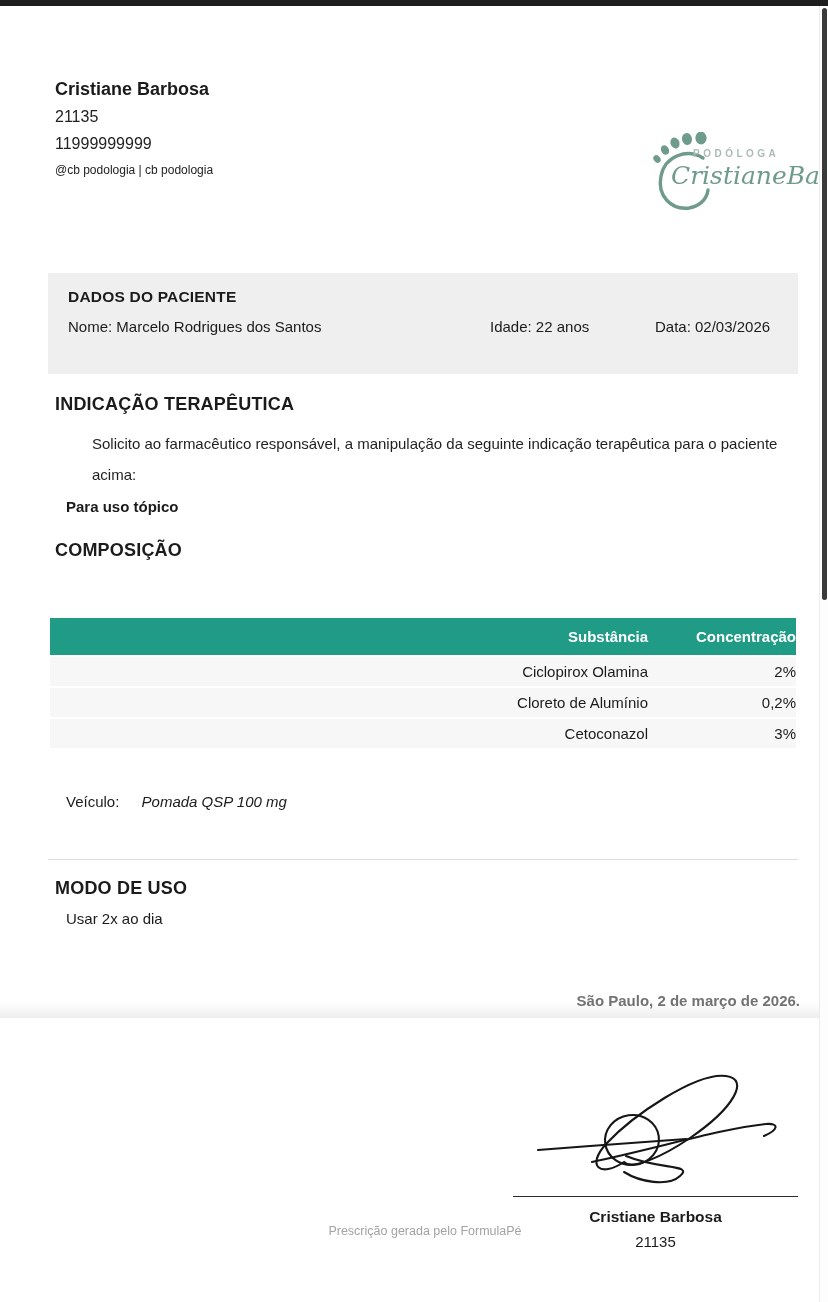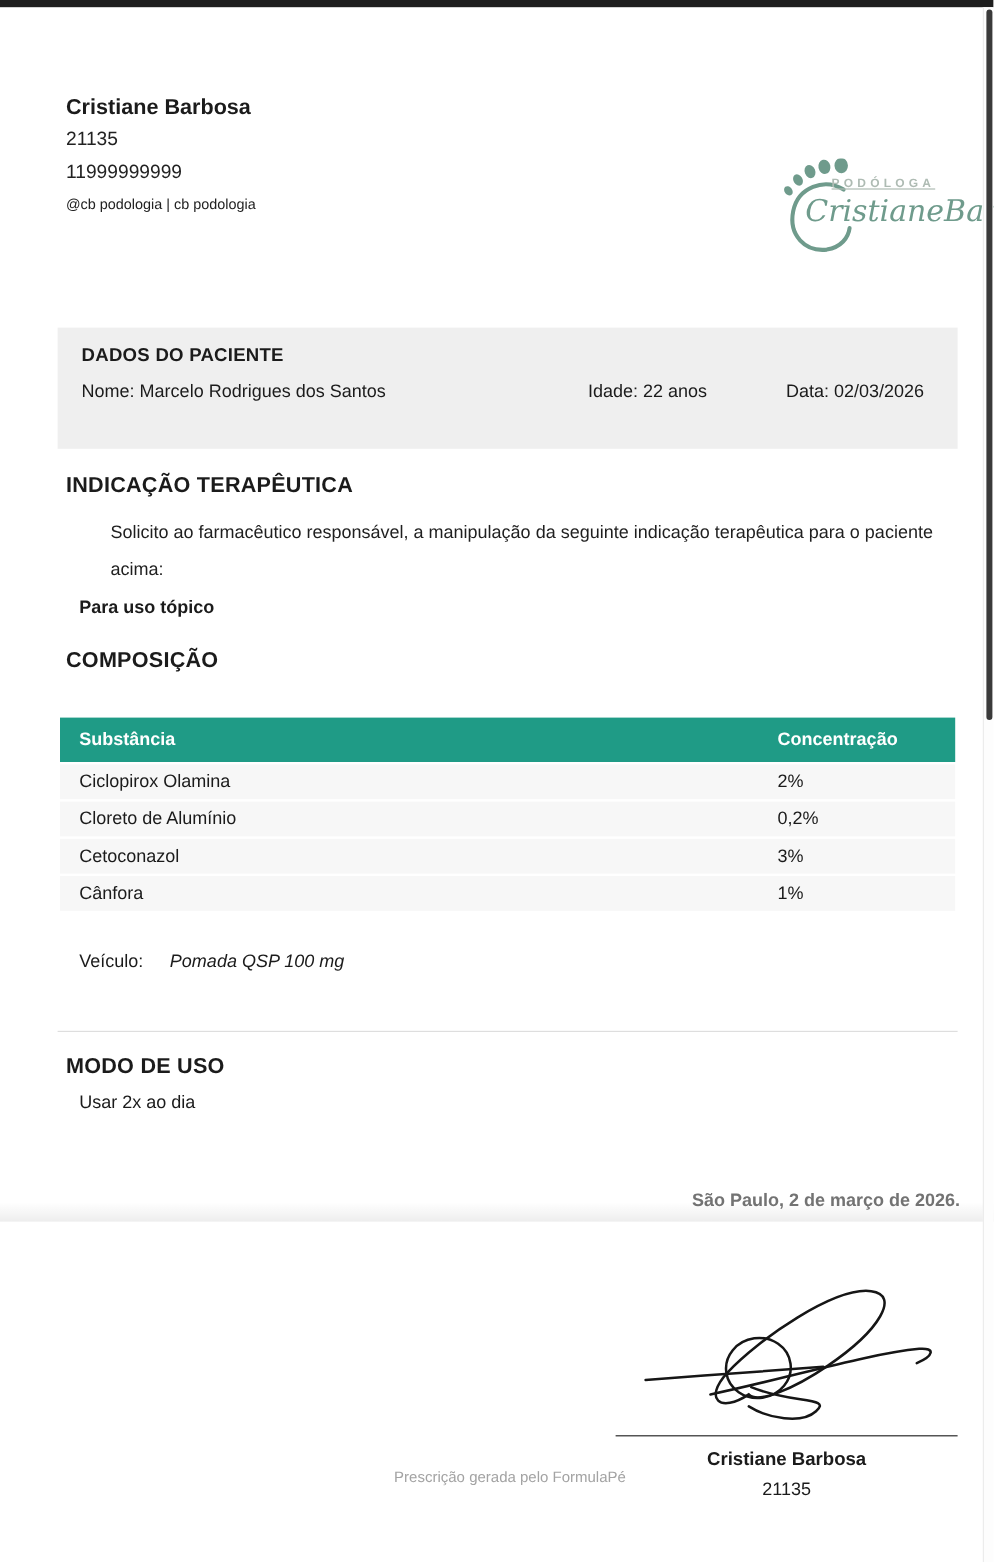--- a/index.html
+++ b/index.html
@@ -36,21 +36,21 @@
   .prof-block { position: absolute; left: 55px; top: 69px; }
   .prof-name { font-size: 18px; font-weight: bold; line-height: 28px; }
   .prof-line { font-size: 16px; line-height: 27px; color: #222; }
   .prof-social { font-size: 12px; line-height: 26px; color: #222; }
 
   
   .logo { position: absolute; left: 645px; top: 126px; width: 165px; height: 82px; }
   .logo-foot { position: absolute; left: 0; top: 0; }
   .logo-texts { position: absolute; left: 48px; top: 16px; width: 120px; }
   .logo-prof {
-    font-size: 10px; letter-spacing: 3.5px; color: #aebbb3; font-weight: bold; text-decoration: underline;
+    font-size: 10px; letter-spacing: 3.5px; color: #aebbb3; font-weight: bold;
   }
   .logo-script {
     font-family: "DejaVu Serif", serif; font-style: italic;
     font-size: 25px; color: #6f9b8c; margin-top: 2px; margin-left: -22px;
     white-space: nowrap;
   }
 
   
   .patient-box {
     position: absolute; left: 48px; top: 267px; width: 750px; height: 101px;
@@ -74,21 +74,21 @@
   .indication-body {
     position: absolute; left: 66px; top: 422px; width: 700px;
     font-size: 15px; line-height: 31px; color: #1f1f1f; margin-left: 26px;
   }
   .indication-usage {
     position: absolute; left: 66px; top: 492px;
     font-size: 15px; font-weight: bold;
   }
 
   
-  .comp-table { position: absolute; left: 50px; top: 592px; width: 746px; }
+  .comp-table { position: absolute; left: 50px; top: 612px; width: 746px; text-align: right; }
   .comp-head {
     display: flex; align-items: center; height: 37px;
     color: #ffffff; font-weight: bold; font-size: 15px;
   }
   .comp-head .c1 { padding-left: 16px; flex: 1; }
   .comp-head .c2 { width: 148px; }
   .comp-row {
     display: flex; align-items: center; height: 29px; margin-top: 2px;
     background: #f7f7f7; font-size: 15px; color: #1b1b1b;
   }
@@ -179,24 +179,20 @@
           <div class="c2">2%</div>
         </div>
         <div class="comp-row">
           <div class="c1">Cloreto de Alumínio</div>
           <div class="c2">0,2%</div>
         </div>
         <div class="comp-row">
           <div class="c1">Cetoconazol</div>
           <div class="c2">3%</div>
         </div>
-        <div class="comp-row">
-          <div class="c1">Cânfora</div>
-          <div class="c2">1%</div>
-        </div>
       </div>
   </div>
   <div class="vehicle-line">
     <span class="vehicle-label">Veículo:</span>
     <span class="vehicle-value">Pomada QSP 100 mg</span>
   </div>
 
   <div class="divider"></div>
   <div class="section-title t-modo">MODO DE USO</div>
   <div class="usage-body">Usar 2x ao dia</div>

